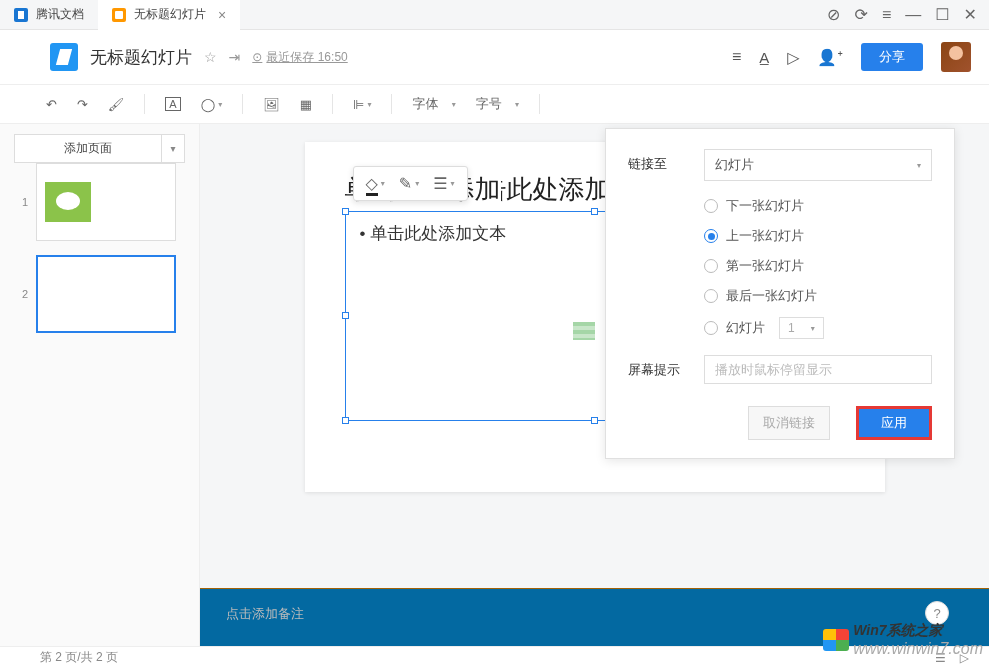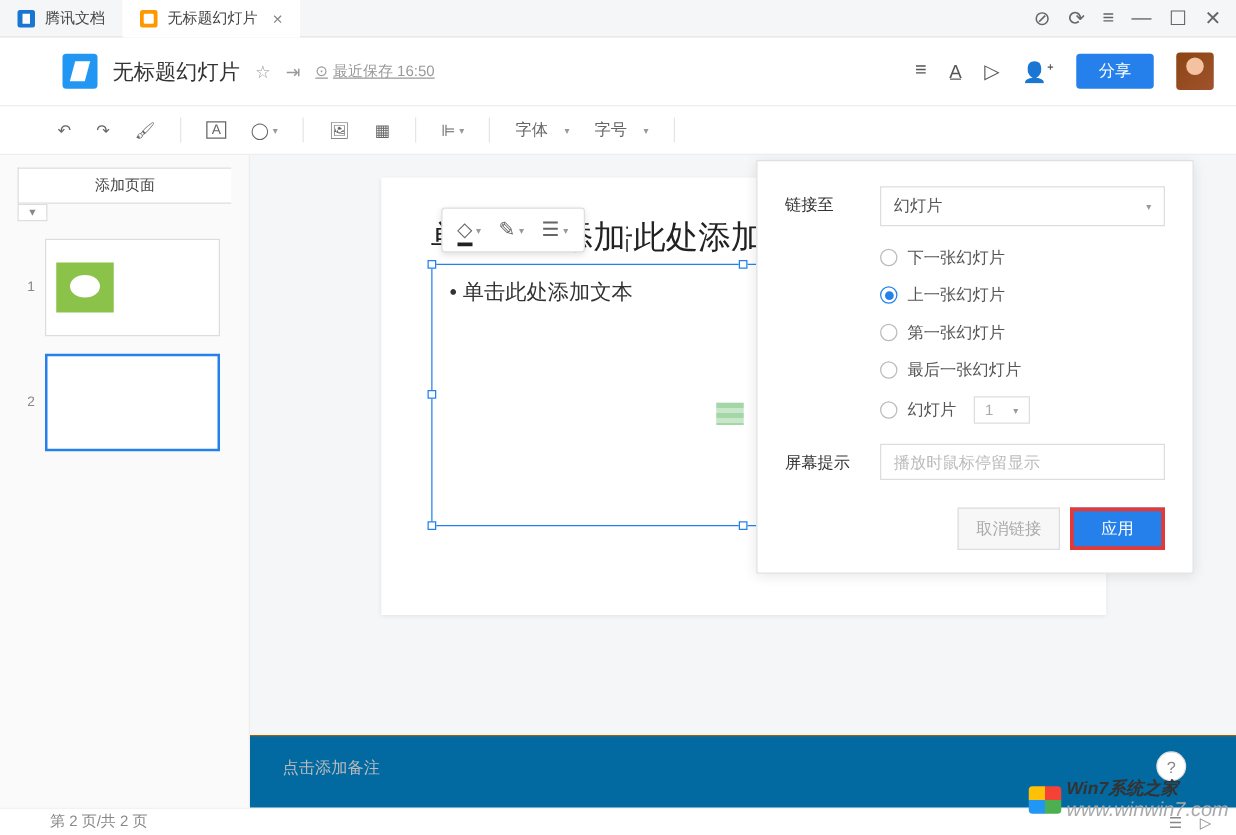--- a/index.html
+++ b/index.html
@@ -32,21 +32,21 @@
 
 
 .toolbar { height: 40px; border-top: 1px solid #eee; border-bottom: 1px solid #eee; display: flex; align-items: center; padding: 0 40px; gap: 8px; color: #555; font-size: 13px; }
 .tool-btn { padding: 4px 6px; display: flex; align-items: center; gap: 3px; cursor: pointer; color: #666; }
 .tool-sep { width: 1px; height: 20px; background: #e5e5e5; margin: 0 6px; }
 .caret { font-size: 8px; color: #999; }
 
 
 .main { display: flex; height: calc(100% - 30px - 54px - 40px - 22px); }
 .side-panel { width: 200px; background: #fafafa; border-right: 1px solid #eee; padding: 10px 14px; }
-.add-page-group { display: flex; margin-bottom: 14px; flex-direction: column; }
+.add-page-group { display: flex; margin-bottom: 0; }
 .add-page-btn { flex: 1; border: 1px solid #ddd; background: #fff; font-size: 12px; color: #444; padding: 5px 0; border-right: none; }
 .add-page-caret { width: 24px; border: 1px solid #ddd; background: #fff; font-size: 10px; color: #888; }
 .thumb-row { display: flex; align-items: center; margin-bottom: 14px; gap: 8px; }
 .thumb-num { font-size: 11px; color: #888; width: 14px; text-align: right; }
 .thumb { width: 140px; height: 78px; background: #fff; border: 1px solid #ddd; position: relative; }
 .thumb.selected { border: 2px solid #2680eb; }
 .thumb-icon { width: 46px; height: 40px; background: #8bc34a; position: absolute; left: 8px; top: 18px; }
 .thumb-icon::after { content:""; position:absolute; width:24px; height:18px; background:#fff; border-radius:50%; left:11px; top:10px; }
 
 .canvas-area { flex: 1; background: #f5f6f7; display: flex; flex-direction: column; }
@@ -75,21 +75,21 @@
 .link-label { width: 60px; font-size: 13px; color: #333; padding-top: 6px; flex-shrink: 0; }
 .link-select { flex: 1; border: 1px solid #ddd; padding: 6px 10px; font-size: 13px; color: #555; background: #fff; display: flex; justify-content: space-between; align-items: center; }
 .radio-group { display: flex; flex-direction: column; gap: 12px; }
 .radio-item { display: flex; align-items: center; gap: 8px; font-size: 13px; color: #555; }
 .radio { width: 14px; height: 14px; border: 1px solid #bbb; border-radius: 50%; display: inline-flex; align-items: center; justify-content: center; }
 .radio.checked { border-color: #2680eb; }
 .radio.checked::after { content:""; width: 7px; height: 7px; background:#2680eb; border-radius:50%; }
 .slide-num-select { border:1px solid #ddd; padding: 3px 8px; font-size:12px; color:#aaa; display:inline-flex; align-items:center; gap:16px; margin-left:6px;}
 .tip-input { flex:1; border:1px solid #ddd; padding:6px 10px; font-size:13px; color:#555; }
 .tip-input::placeholder { color:#bbb; }
-.panel-actions { display:flex; justify-content:flex-end; gap:8px; margin-top: 22px; }
+.panel-actions { display:flex; justify-content:flex-end; gap:26px; margin-top: 22px; }
 .cancel-link-btn { border:1px solid #ddd; background:#f7f7f7; color:#aaa; padding:6px 14px; font-size:13px; }
 .apply-btn { border:3px solid #e53935; background:#2680eb; color:#fff; padding:5px 22px; font-size:13px; font-weight:500; }
 
 
 .status-bar { height: 22px; background:#fff; border-top:1px solid #eee; display:flex; align-items:center; padding: 0 20px 0 40px; font-size:12px; color:#888; }
 .status-right { margin-left:auto; display:flex; gap:14px; }
 
 .watermark { position:absolute; right:6px; bottom:10px; font-size:14px; color:#888; font-style:italic; display:flex; align-items:center; gap:4px; }
 .watermark .wm-logo { width:26px; height:22px; background:conic-gradient(#f44336 0 90deg,#4caf50 90deg 180deg,#2196f3 180deg 270deg,#ffc107 270deg 360deg); border-radius:3px; }
 .wm-main{font-weight:bold; color:#333;} .wm-sub{font-size:16px; color:#aaa;}

